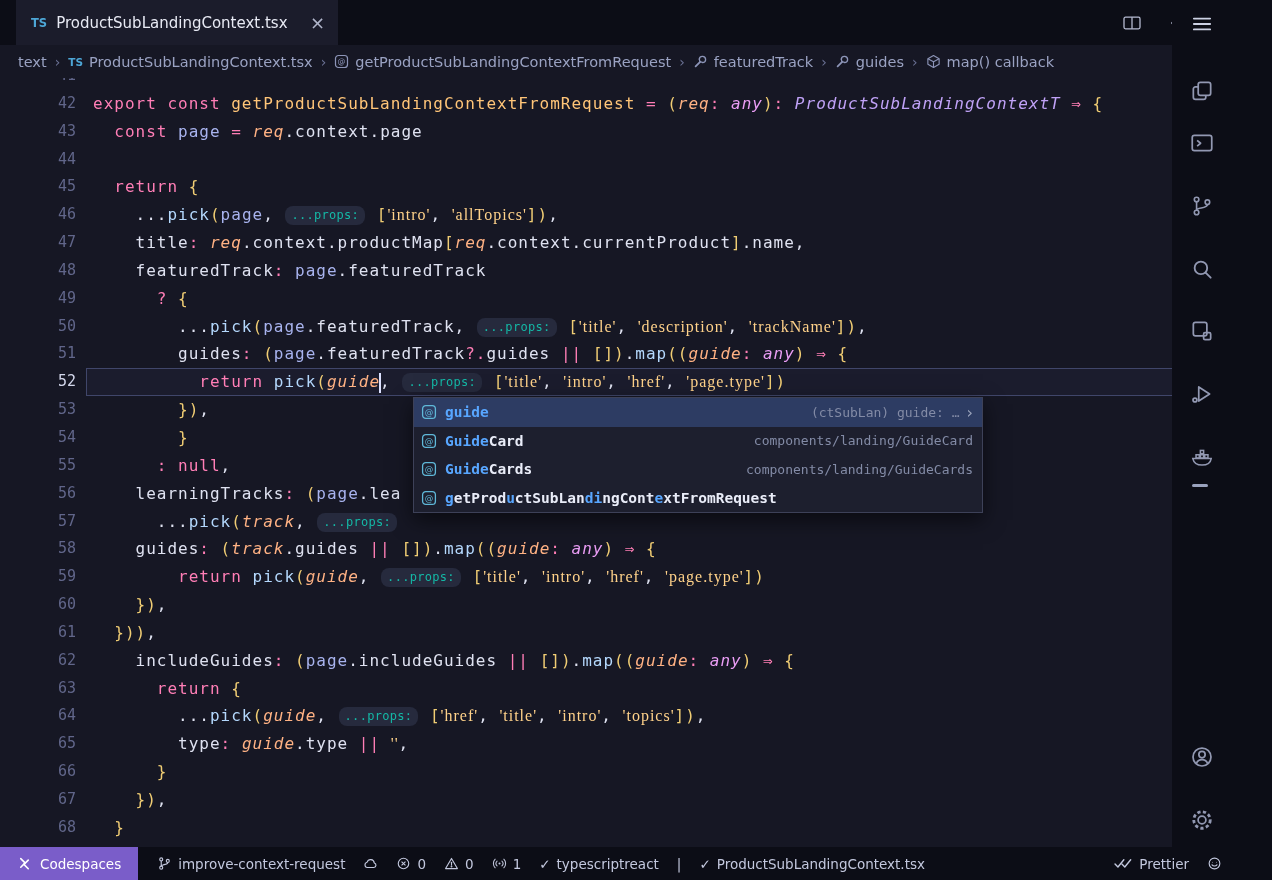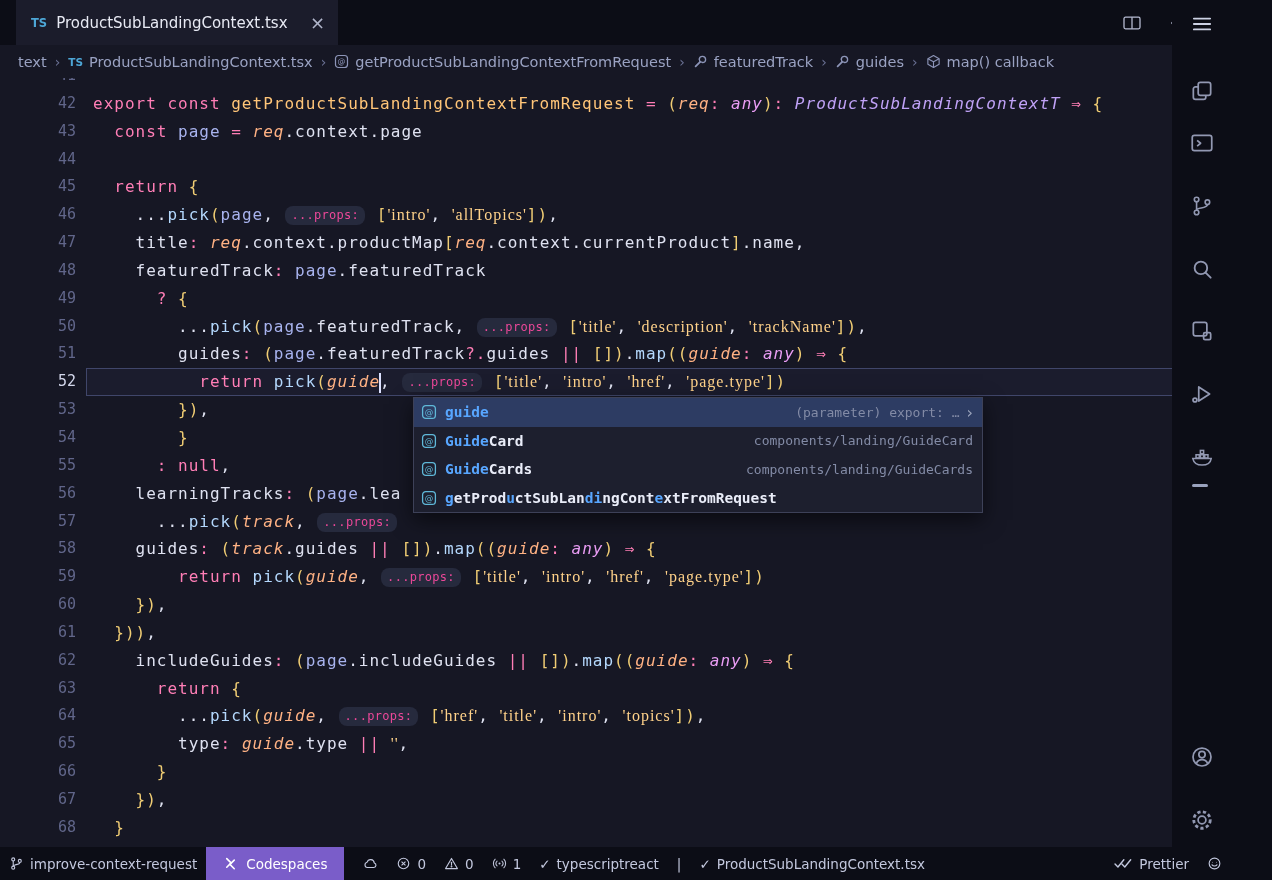--- a/index.html
+++ b/index.html
@@ -26,21 +26,21 @@
 .bc-ic svg{width:100%;height:100%;}
 
 .code{position:absolute;left:0;top:17px;right:0;font-family:"DejaVu Sans Mono",monospace;font-size:16px;letter-spacing:1px;z-index:1;}
 .code-line{height:27.85px;line-height:27.85px;white-space:pre;}
 .ln{display:inline-block;width:76px;text-align:right;color:#61668a;font-size:15px;letter-spacing:0;vertical-align:top;}
 .lc{display:inline-block;vertical-align:top;margin-left:10px;padding-left:7px;height:27.85px;width:calc(100% - 90px);}
 .code-line.current .lc{box-shadow:inset 0 0 0 1px #40466a;background:rgba(125,135,195,.055);}
 .code-line.current .ln{color:#d3d7eb;}
 .tk-k{color:#ff7eb6;}.tk-f{color:#ffc578;}.tk-c{color:#b4d8fd;}.tk-s{color:#ffd28a;font-family:Liberation Serif, serif;}.tk-b{color:#f0cd74;}.tk-w{color:#dfe2f1;}.tk-v{color:#a8b3ee;}
 .tk-i{color:#ffb284;font-style:italic;}.tk-a{color:#ea9df5;font-style:italic;}.tk-t{color:#c0a2f7;font-style:italic;}
-.inlay{display:inline-block;background:#262a3d;color:#ec4899;font-size:12px;letter-spacing:.3px;padding:0 6px;border-radius:8px;line-height:19px;vertical-align:middle;margin:0 1px;}
+.inlay{display:inline-block;background:#262a3d;color:#14b8a6;font-size:12px;letter-spacing:.3px;padding:0 6px;border-radius:8px;line-height:19px;vertical-align:middle;margin:0 1px;}
 .cursor{display:inline-block;width:2px;height:20px;background:#dce1ff;vertical-align:middle;margin:0 -1px;}
 
 
 .suggest{position:absolute;left:413px;top:397px;width:570px;background:#1d1f2e;border:1px solid #3d4158;box-shadow:0 7px 20px rgba(0,0,0,.55);z-index:30;font-family:"DejaVu Sans Mono",monospace;}
 .sg-row{display:flex;align-items:center;height:28.6px;padding:0 9px 0 7px;cursor:pointer;}
 .sg-row.selected{background:#2d3c63;}
 .sg-ic{width:16px;height:16px;color:#5fb8d8;flex:none;margin-right:8px;display:inline-flex;}
 .sg-ic svg{width:100%;height:100%;}
 .sg-ic.cube{color:#9d93d6;}
 .sg-label{font-size:14.5px;font-weight:bold;color:#e9ecf8;white-space:pre;}
@@ -184,21 +184,21 @@
 
   <div class="suggest" id="suggest">
       <div class="sg-row selected">
         <span class="sg-ic">
           <svg viewBox="0 0 16 16">
             <rect x="1.6" y="1.6" width="12.8" height="12.8" rx="3.2" fill="none" stroke="currentColor" stroke-width="1.3"></rect>
             <text x="8" y="11" font-size="8.5" text-anchor="middle" fill="currentColor" font-family="DejaVu Sans, sans-serif">@</text>
           </svg>
         </span>
         <span class="sg-label"><span class="m">guide</span></span>
-        <span class="sg-detail">(parameter) export: …</span>
+        <span class="sg-detail">(ctSubLan) guide: …</span>
         <span class="sg-chevron">›</span>
       </div>
       <div class="sg-row">
         <span class="sg-ic">
           <svg viewBox="0 0 16 16">
             <rect x="1.6" y="1.6" width="12.8" height="12.8" rx="3.2" fill="none" stroke="currentColor" stroke-width="1.3"></rect>
             <text x="8" y="11" font-size="8.5" text-anchor="middle" fill="currentColor" font-family="DejaVu Sans, sans-serif">@</text>
           </svg>
         </span>
         <span class="sg-label"><span class="m">Guide</span><span>Card</span></span>
@@ -268,39 +268,39 @@
           <circle cx="12" cy="9.8" r="2.9"></circle>
           <path d="M6.8 17.8c1.1-2.3 3-3.4 5.2-3.4s4.1 1.1 5.2 3.4"></path>
         </svg></div>
       <div class="ab-ic" style="top: 807px;"><svg viewBox="0 0 24 24" fill="none" stroke="currentColor">
           <circle cx="12" cy="12" r="7.6" stroke-width="2.6" stroke-dasharray="3 2.2"></circle>
           <circle cx="12" cy="12" r="3.6" stroke-width="1.6"></circle>
         </svg></div>
     </div>
 
   <div class="statusbar" id="statusbar">
+      <div class="sb-item sb-remote">
+        <span class="sb-ic">
+          <svg viewBox="0 0 16 16" fill="none" stroke="currentColor" stroke-width="1.7" stroke-linecap="round" stroke-linejoin="round">
+            <path d="M4 2.8l4.6 4.6L4 12"></path>
+            <path d="M12 4.4L7.4 9l4.6 4.6"></path>
+          </svg>
+        </span>
+        <span>Codespaces</span>
+      </div>
       <div class="sb-item">
         <span class="sb-ic">
           <svg viewBox="0 0 16 16" fill="none" stroke="currentColor" stroke-width="1.2">
             <circle cx="4.5" cy="3.6" r="1.6"></circle>
             <circle cx="4.5" cy="12.4" r="1.6"></circle>
             <circle cx="11.5" cy="5.2" r="1.6"></circle>
             <path d="M4.5 5.2v5.6M11.5 6.8c0 2.8-7 2-7 4"></path>
           </svg>
         </span>
         <span>improve-context-request</span>
-      </div>
-      <div class="sb-item sb-remote">
-        <span class="sb-ic">
-          <svg viewBox="0 0 16 16" fill="none" stroke="currentColor" stroke-width="1.7" stroke-linecap="round" stroke-linejoin="round">
-            <path d="M4 2.8l4.6 4.6L4 12"></path>
-            <path d="M12 4.4L7.4 9l4.6 4.6"></path>
-          </svg>
-        </span>
-        <span>Codespaces</span>
       </div>
       <div class="sb-item">
         <span class="sb-ic">
           <svg viewBox="0 0 16 16" fill="none" stroke="currentColor" stroke-width="1.2" stroke-linejoin="round">
             <path d="M4.6 12.3h6.9a2.5 2.5 0 0 0 .5-4.9 3.9 3.9 0 0 0-7.6-.8 2.9 2.9 0 0 0 .2 5.7z"></path>
           </svg>
         </span>
       </div>
       <div class="sb-item">
         <span class="sb-ic">

